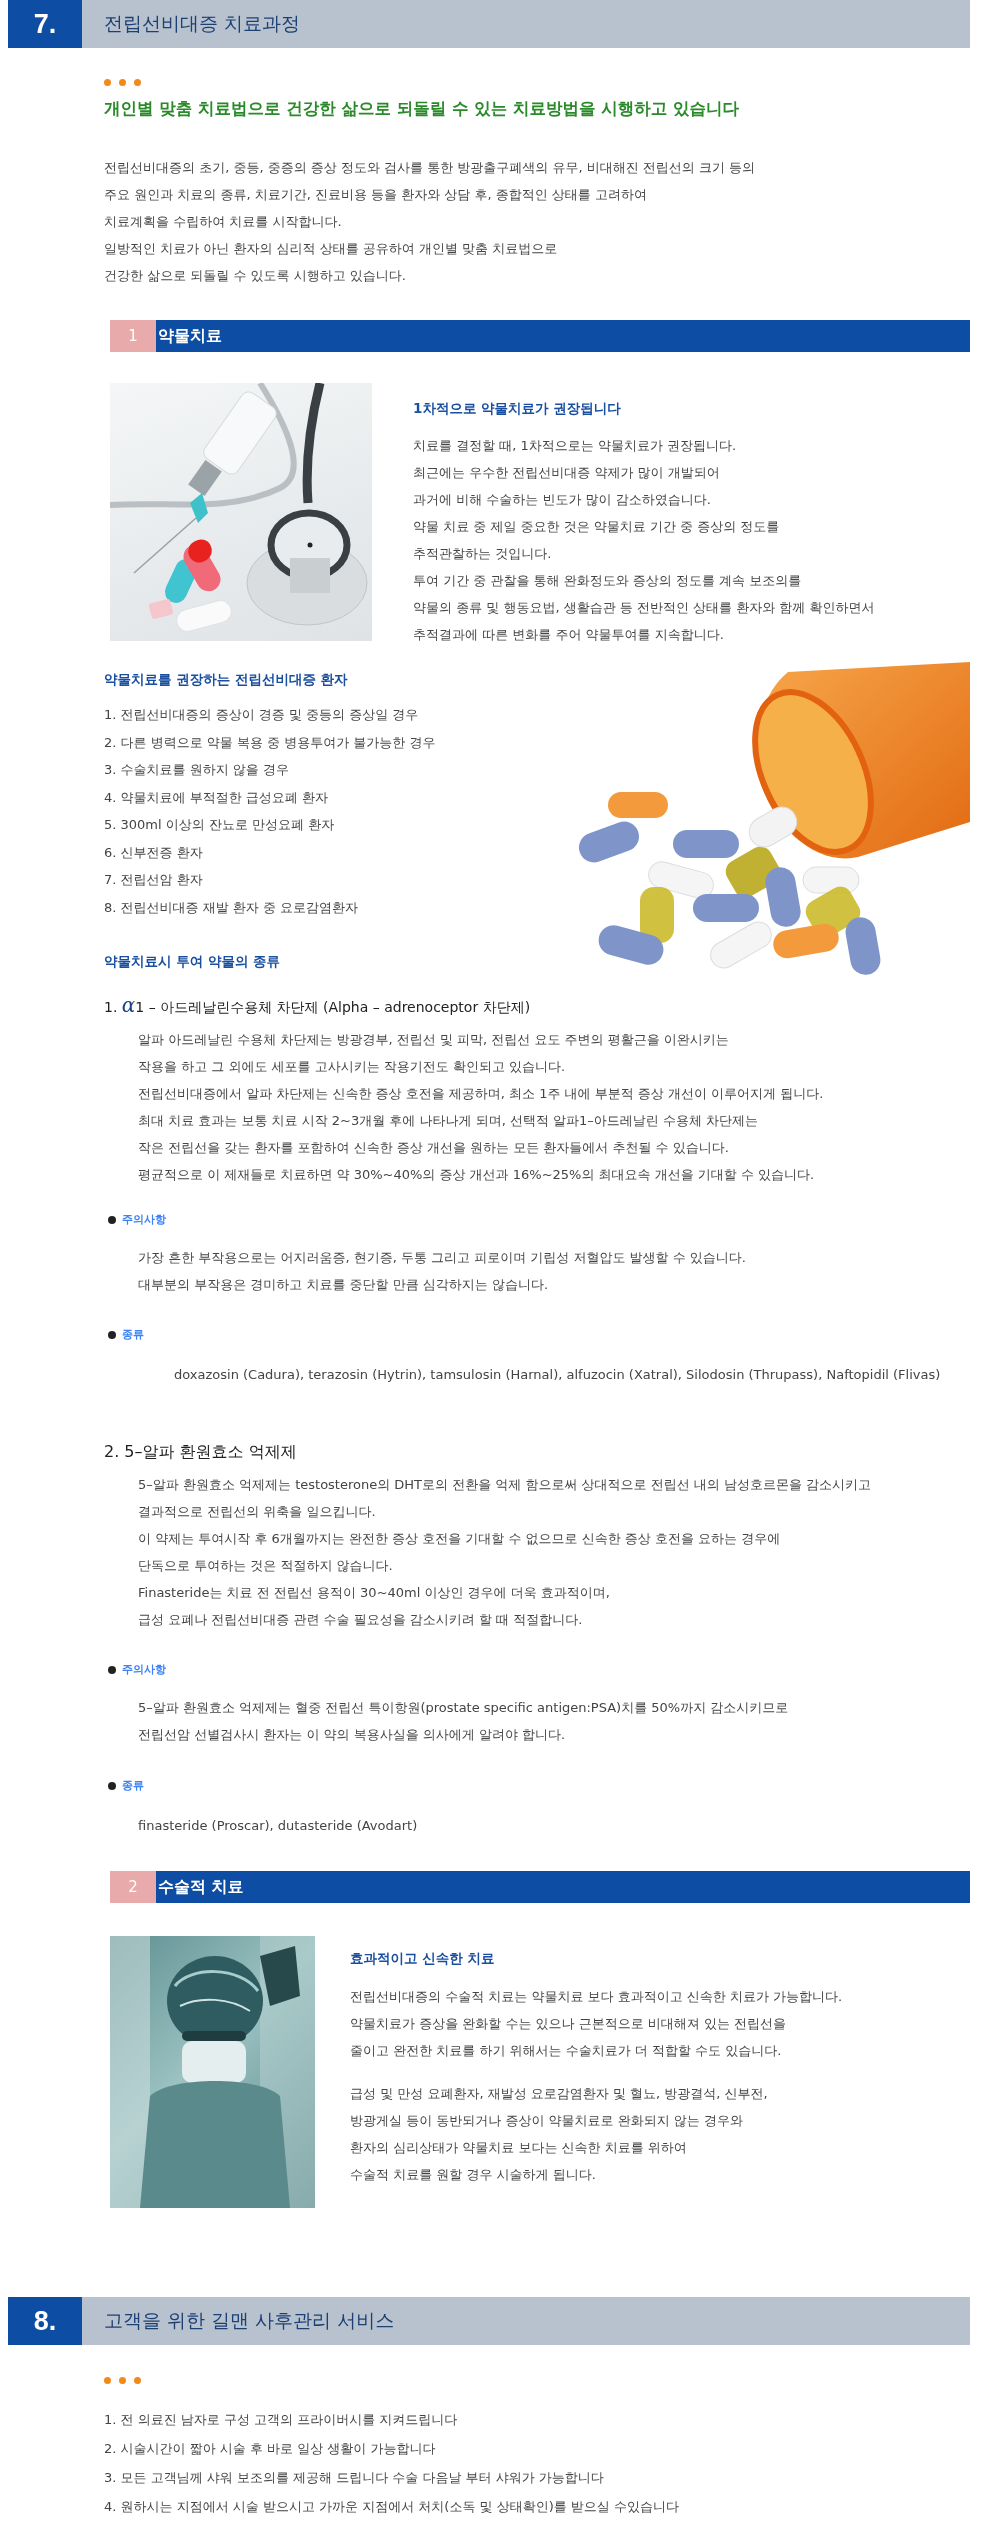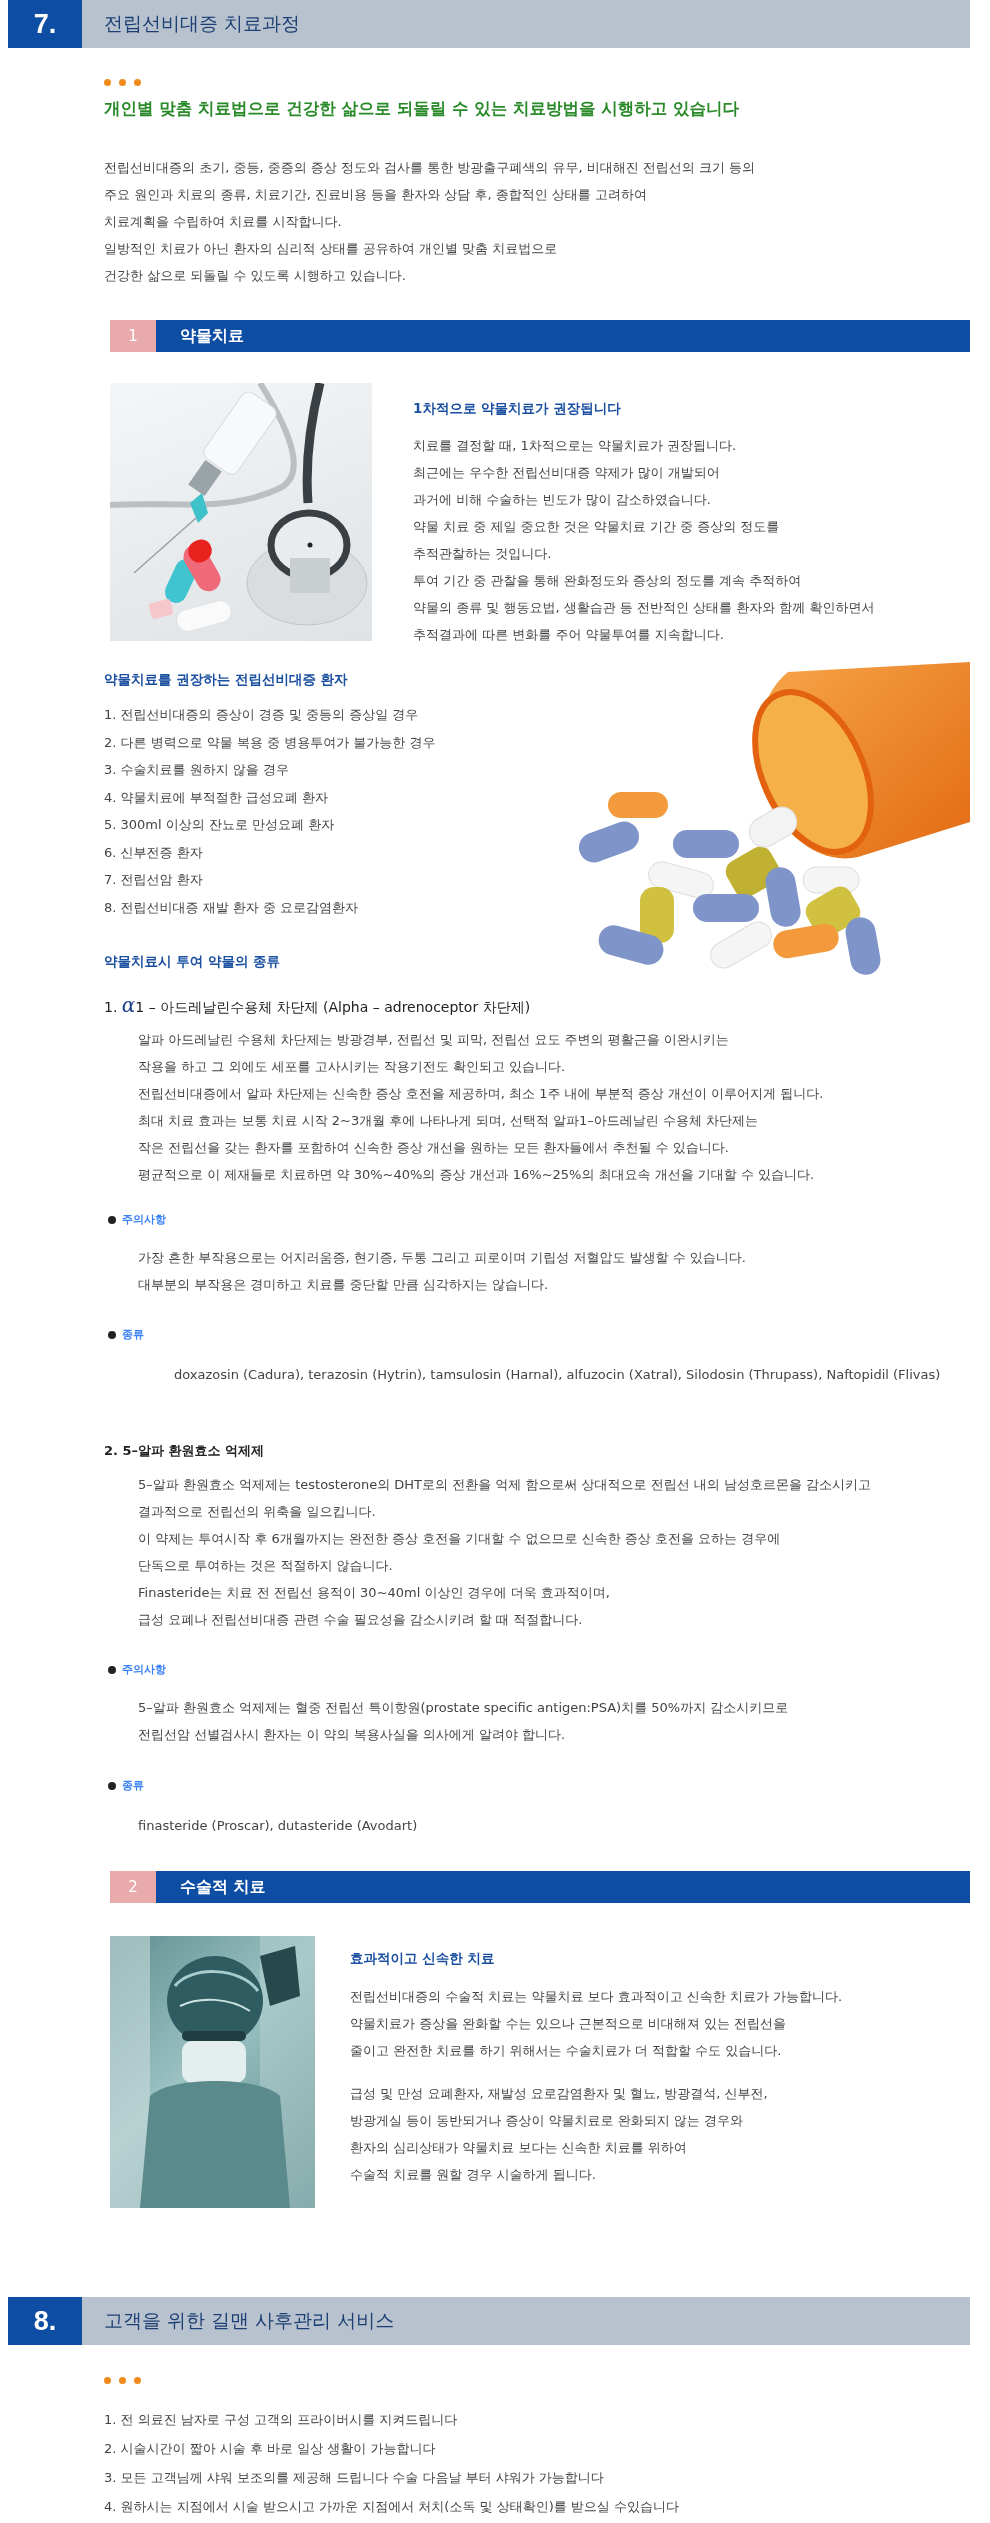--- a/index.html
+++ b/index.html
@@ -73,21 +73,21 @@
       width: 46px;
       height: 32px;
       background: #e8aaaa;
       color: #ffffff;
       font-size: 15px;
       display: flex;
       align-items: center;
       justify-content: center;
     }
     .sub-title {
-      margin-left: 24px;
+      margin-left: 2px;
       color: #ffffff;
       font-size: 16px;
       font-weight: bold;
     }
 
     .blue-h {
       position: absolute;
       font-size: 13.5px;
       font-weight: bold;
       color: #1a4fa0;
@@ -178,21 +178,21 @@
   </svg>
 </div>
 
 <div class="blue-h" style="left:413px; top:400px;">1차적으로 약물치료가 권장됩니다</div>
 <div class="body-lines" style="left:413px; top:432px;">
   <div>치료를 결정할 때, 1차적으로는 약물치료가 권장됩니다.</div>
   <div>최근에는 우수한 전립선비대증 약제가 많이 개발되어</div>
   <div>과거에 비해 수술하는 빈도가 많이 감소하였습니다.</div>
   <div>약물 치료 중 제일 중요한 것은 약물치료 기간 중 증상의 정도를</div>
   <div>추적관찰하는 것입니다.</div>
-  <div>투여 기간 중 관찰을 통해 완화정도와 증상의 정도를 계속 추적하여</div>
+  <div>투여 기간 중 관찰을 통해 완화정도와 증상의 정도를 계속 보조의를</div>
   <div>약물의 종류 및 행동요법, 생활습관 등 전반적인 상태를 환자와 함께 확인하면서</div>
   <div>추적결과에 따른 변화를 주어 약물투여를 지속합니다.</div>
 </div>
 
 <div class="blue-h" style="left:104px; top:671px;">약물치료를 권장하는 전립선비대증 환자</div>
 <div class="list" style="left:104px; top:701px;">
   <div>1. 전립선비대증의 증상이 경증 및 중등의 증상일 경우</div>
   <div>2. 다른 병력으로 약물 복용 중 병용투여가 불가능한 경우</div>
   <div>3. 수술치료를 원하지 않을 경우</div>
   <div>4. 약물치료에 부적절한 급성요폐 환자</div>
@@ -257,21 +257,21 @@
 </div>
 
 <div class="bullet-h" style="top:1327px;">
   <span class="bullet-dot"></span>
   <span>종류</span>
 </div>
 <div class="body-lines indent" style="top:1361px;margin-left:36px;">
   <div>doxazosin (Cadura), terazosin (Hytrin), tamsulosin (Harnal), alfuzocin (Xatral), Silodosin (Thrupass), Naftopidil (Flivas)</div>
 </div>
 
-<div class="drug-h" style="top:1442px; font-size:13px;font-weight:bold;">2. 5–알파 환원효소 억제제</div>
+<div class="drug-h" style="top:1442px; font-size:16px;">2. 5–알파 환원효소 억제제</div>
 
 <div class="body-lines indent" style="top:1471px;">
   <div>5–알파 환원효소 억제제는 testosterone의 DHT로의 전환을 억제 함으로써 상대적으로 전립선 내의 남성호르몬을 감소시키고</div>
   <div>결과적으로 전립선의 위축을 일으킵니다.</div>
   <div>이 약제는 투여시작 후 6개월까지는 완전한 증상 호전을 기대할 수 없으므로 신속한 증상 호전을 요하는 경우에</div>
   <div>단독으로 투여하는 것은 적절하지 않습니다.</div>
   <div>Finasteride는 치료 전 전립선 용적이 30~40ml 이상인 경우에 더욱 효과적이며,</div>
   <div>급성 요폐나 전립선비대증 관련 수술 필요성을 감소시키려 할 때 적절합니다.</div>
 </div>
 

